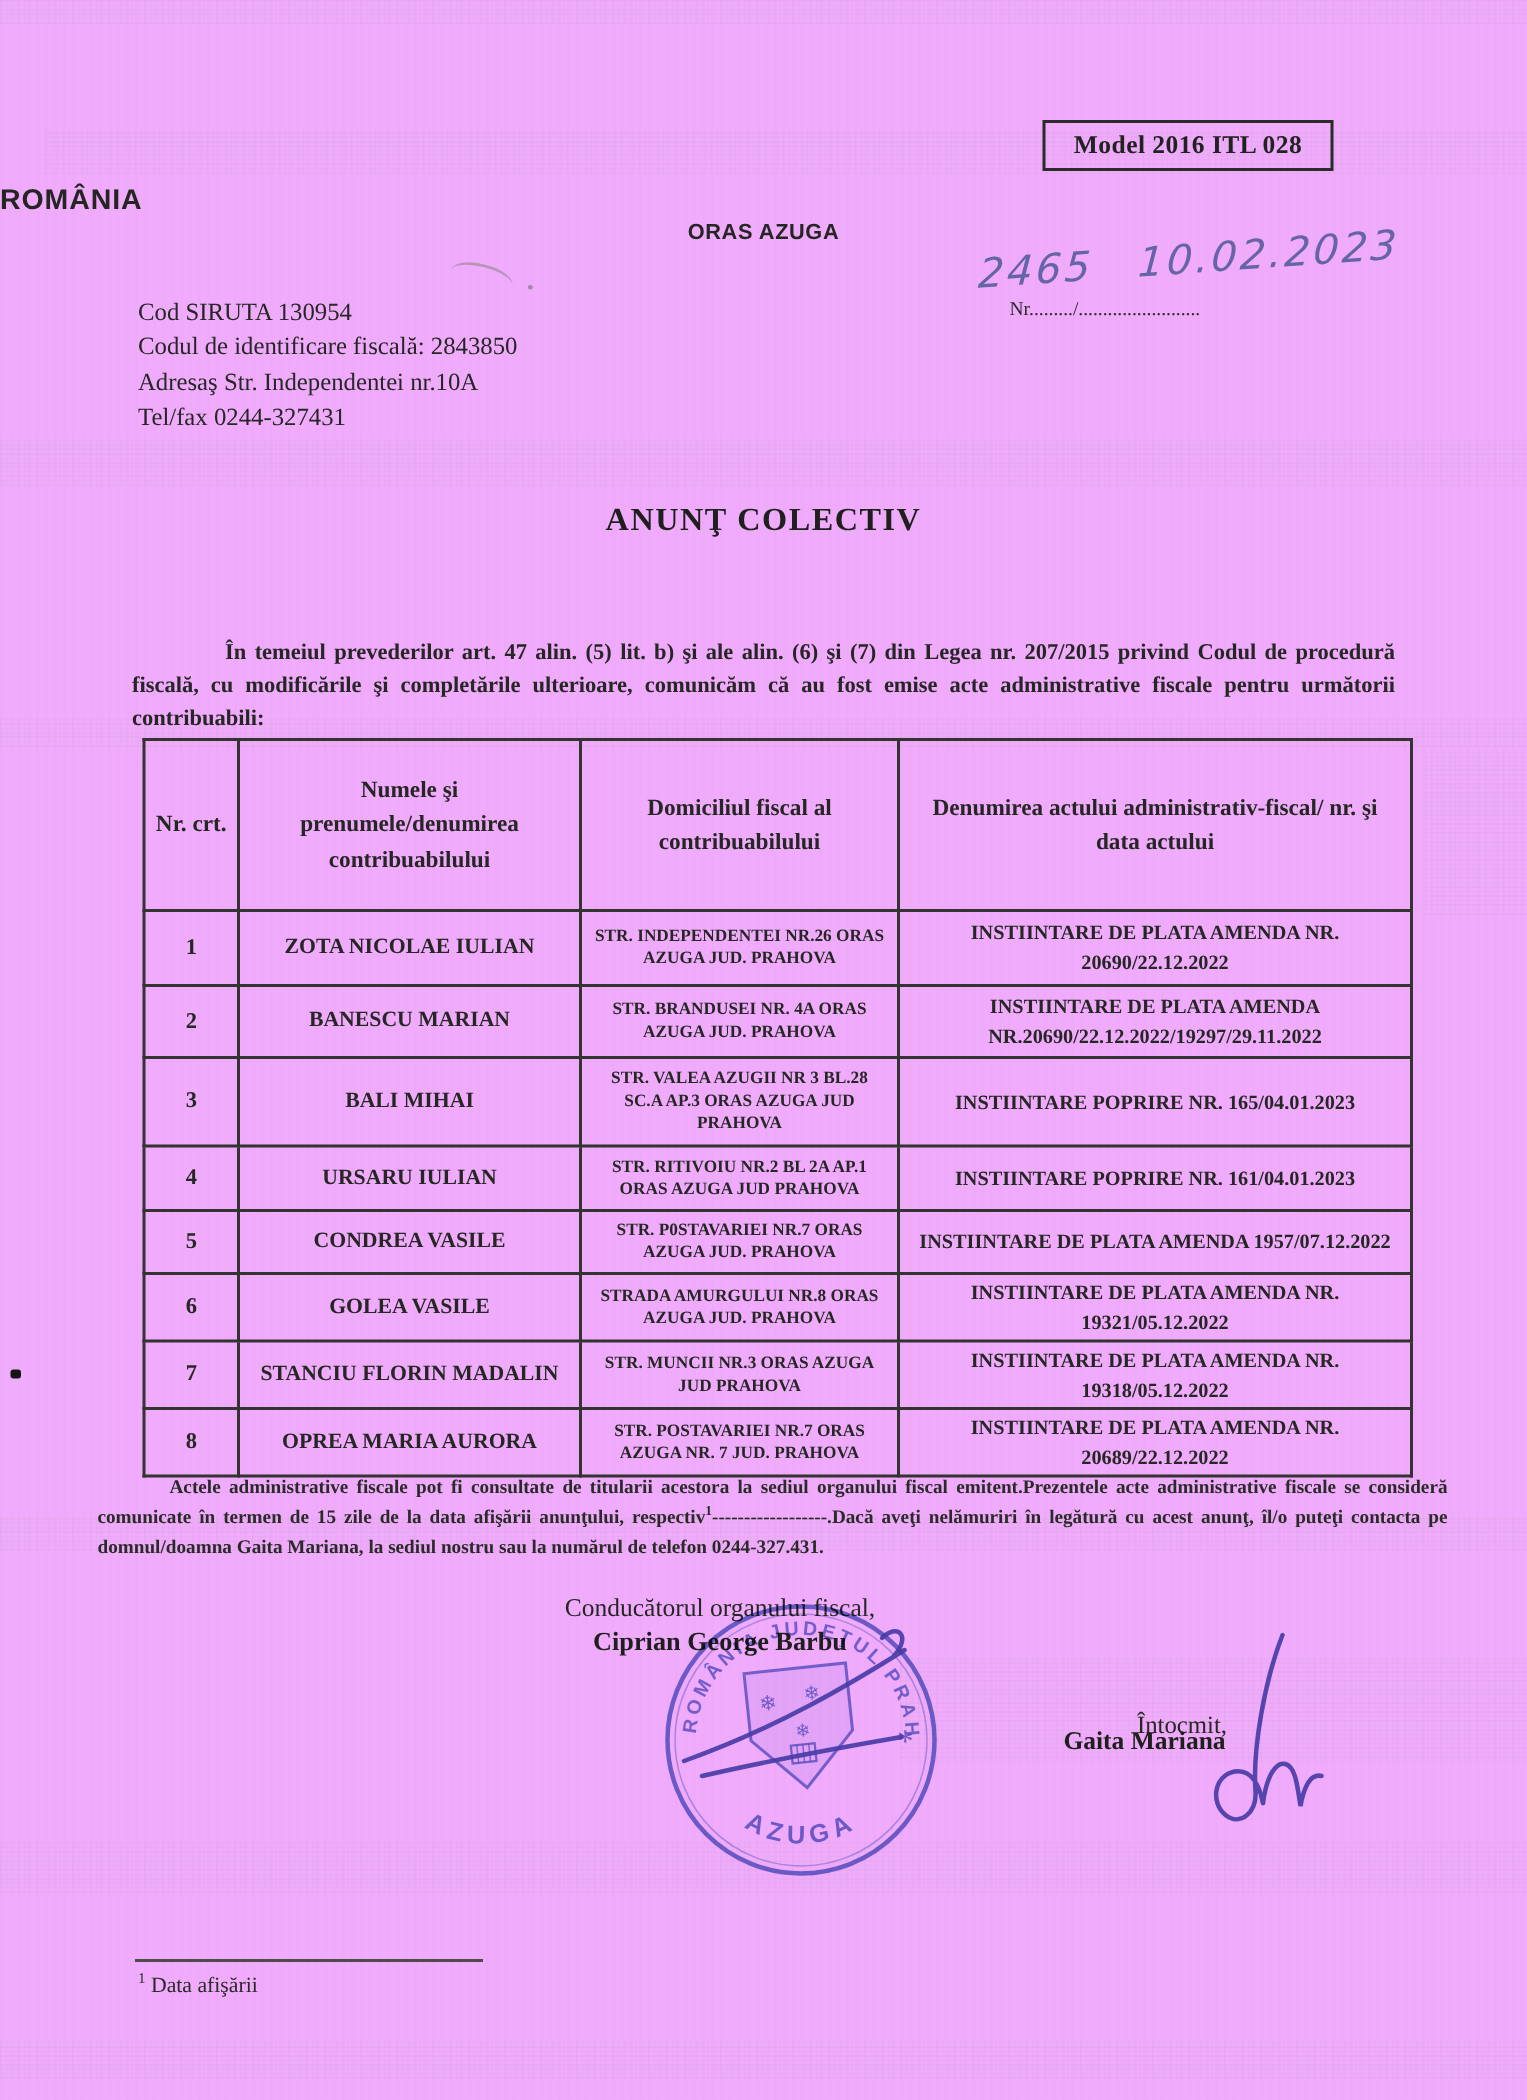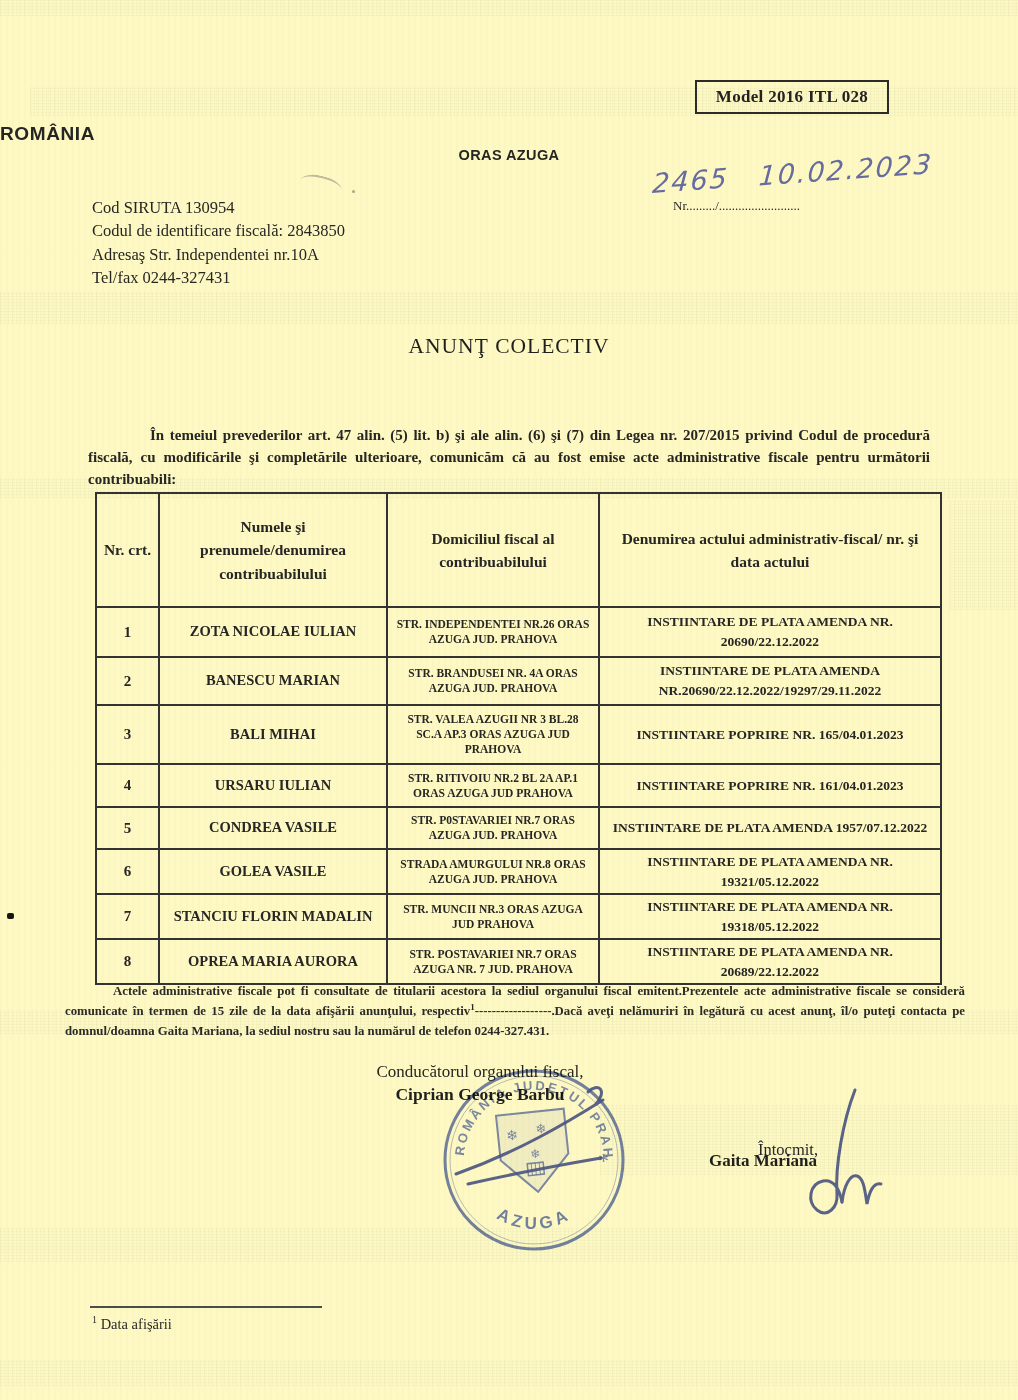--- a/index.html
+++ b/index.html
@@ -1,18 +1,18 @@
 <!DOCTYPE html>
 <html><head>
 <meta charset="utf-8">
 <style>
   html,body{margin:0;padding:0;background:#e8e8e6;}
   .page{
     position:relative;width:1018px;height:1400px;margin:0 auto;
-    background:#fef9c3;overflow:hidden;color:#222;
+    background:#f0abfc;overflow:hidden;color:#222;
     font-family:"Liberation Serif", serif;
   }
   .page::before{
     content:"";position:absolute;inset:0;pointer-events:none;
     background-image:repeating-linear-gradient(90deg, rgba(150,155,148,.035) 0 2px, transparent 2px 6px);
   }
   .abs{position:absolute;}
   
   .scan-band{
     position:absolute;pointer-events:none;opacity:.55;
@@ -38,21 +38,21 @@
     transform:rotate(-4deg) skewX(-8deg);letter-spacing:2px;opacity:.9;
   }
   .reg-hand .gap{display:inline-block;width:30px;}
   .nr-line{left:673px;top:198px;font-size:13px;color:#2a2a28;}
   
   .pencil-arc{left:300px;top:176px;width:42px;height:16px;
     border-top:2px solid rgba(125,125,120,.5);border-radius:50%;transform:rotate(14deg);}
   .pencil-dot{left:352px;top:190px;width:3px;height:3px;background:rgba(110,110,105,.6);border-radius:50%;}
   
   .doc-title{left:0;top:334px;width:1018px;text-align:center;
-    font-weight:normal;font-size:21.5px;letter-spacing:1px;color:#1f1f1d;}
+    font-weight:bold;font-size:21.5px;letter-spacing:1px;color:#1f1f1d;}
   .doc-subtitle{left:0;top:365px;width:1018px;text-align:center;
     font-weight:bold;font-size:18.5px;color:#1f1f1d;}
   .intro{left:88px;top:424px;width:842px;font-weight:bold;font-size:15px;
     line-height:1.48;text-align:justify;text-indent:62px;color:#262624;}
   
   table.main{position:absolute;left:95px;top:492px;border-collapse:collapse;table-layout:fixed;background:transparent;}
   table.main col.c1{width:63px;} table.main col.c2{width:228px;}
   table.main col.c3{width:212px;} table.main col.c4{width:342px;}
   table.main th, table.main td{
     border:2px solid #333331;text-align:center;vertical-align:middle;

